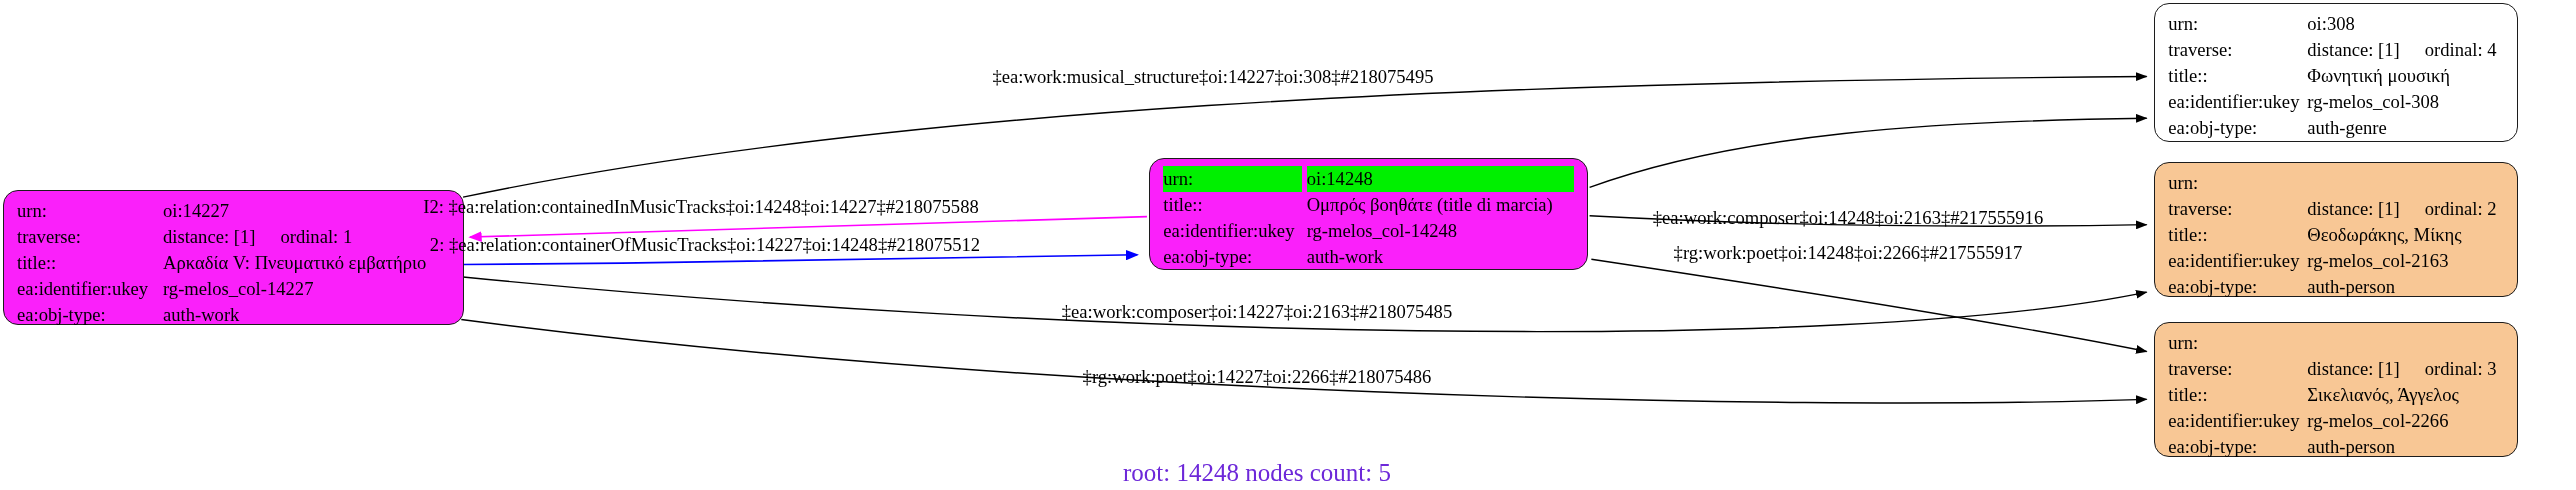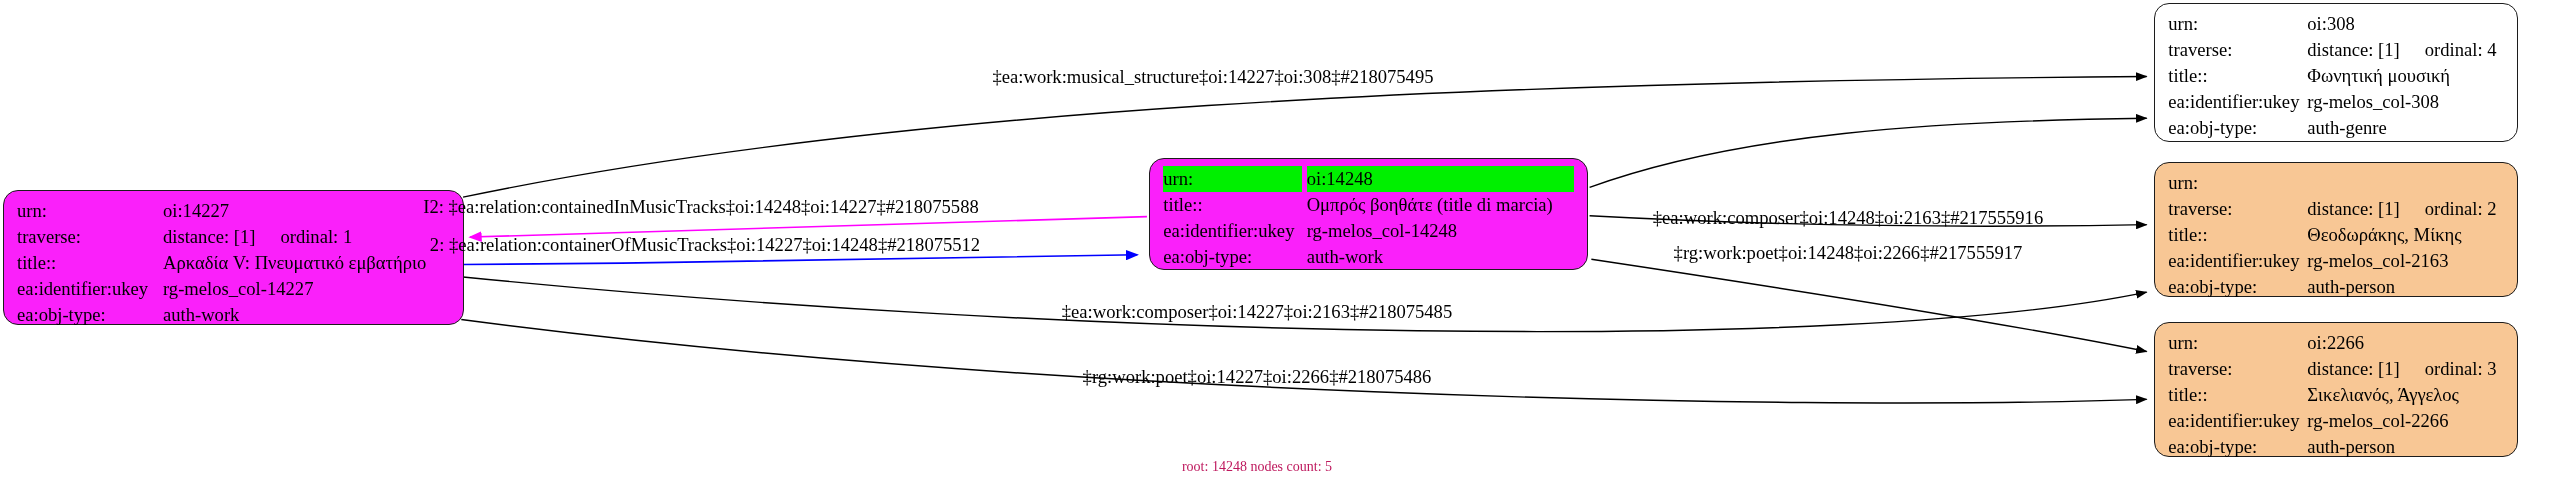--- a/index.html
+++ b/index.html
@@ -28,21 +28,21 @@
   .n-left .k{width:146px;}
   .n-center .k{width:139px;margin-right:4.4px;}
   .n-right .k{width:139px;}
   .row.hl .k,.row.hl .v{background:#00f000;}
   .elabel{
     position:absolute;transform:translateX(-50%);
     white-space:nowrap;font-size:18.6px;line-height:21px;color:#000;
   }
   .caption{
     position:absolute;transform:translateX(-50%);
-    white-space:nowrap;font-size:14px;color:#be185d;
+    white-space:nowrap;font-size:25px;color:#6d28d9;
   }
 </style>
 </head>
 <body>
 
 <div class="canvas">
 
   <svg class="edges" viewBox="0 0 2904 553">
     <defs>
       <marker id="arr-black" markerWidth="14" markerHeight="10" refX="12" refY="5" orient="auto" markerUnits="userSpaceOnUse">
@@ -149,21 +149,20 @@
     </div>
     <div class="row">
       <span class="k">ea:obj-type:</span>
       <span class="v">auth-person</span>
     </div>
   </div>
 
   <div class="node orange n-right" style="left:2154px;top:322px;width:364px;height:135px;">
     <div class="row">
       <span class="k">urn:</span>
-      <span class="v">oi:2266</span>
     </div>
     <div class="row">
       <span class="k">traverse:</span>
       <span class="v"><span>distance: [1]</span><span class="v2">ordinal: 3</span></span>
     </div>
     <div class="row">
       <span class="k">title::</span>
       <span class="v">Σικελιανός, Άγγελος</span>
     </div>
     <div class="row">

